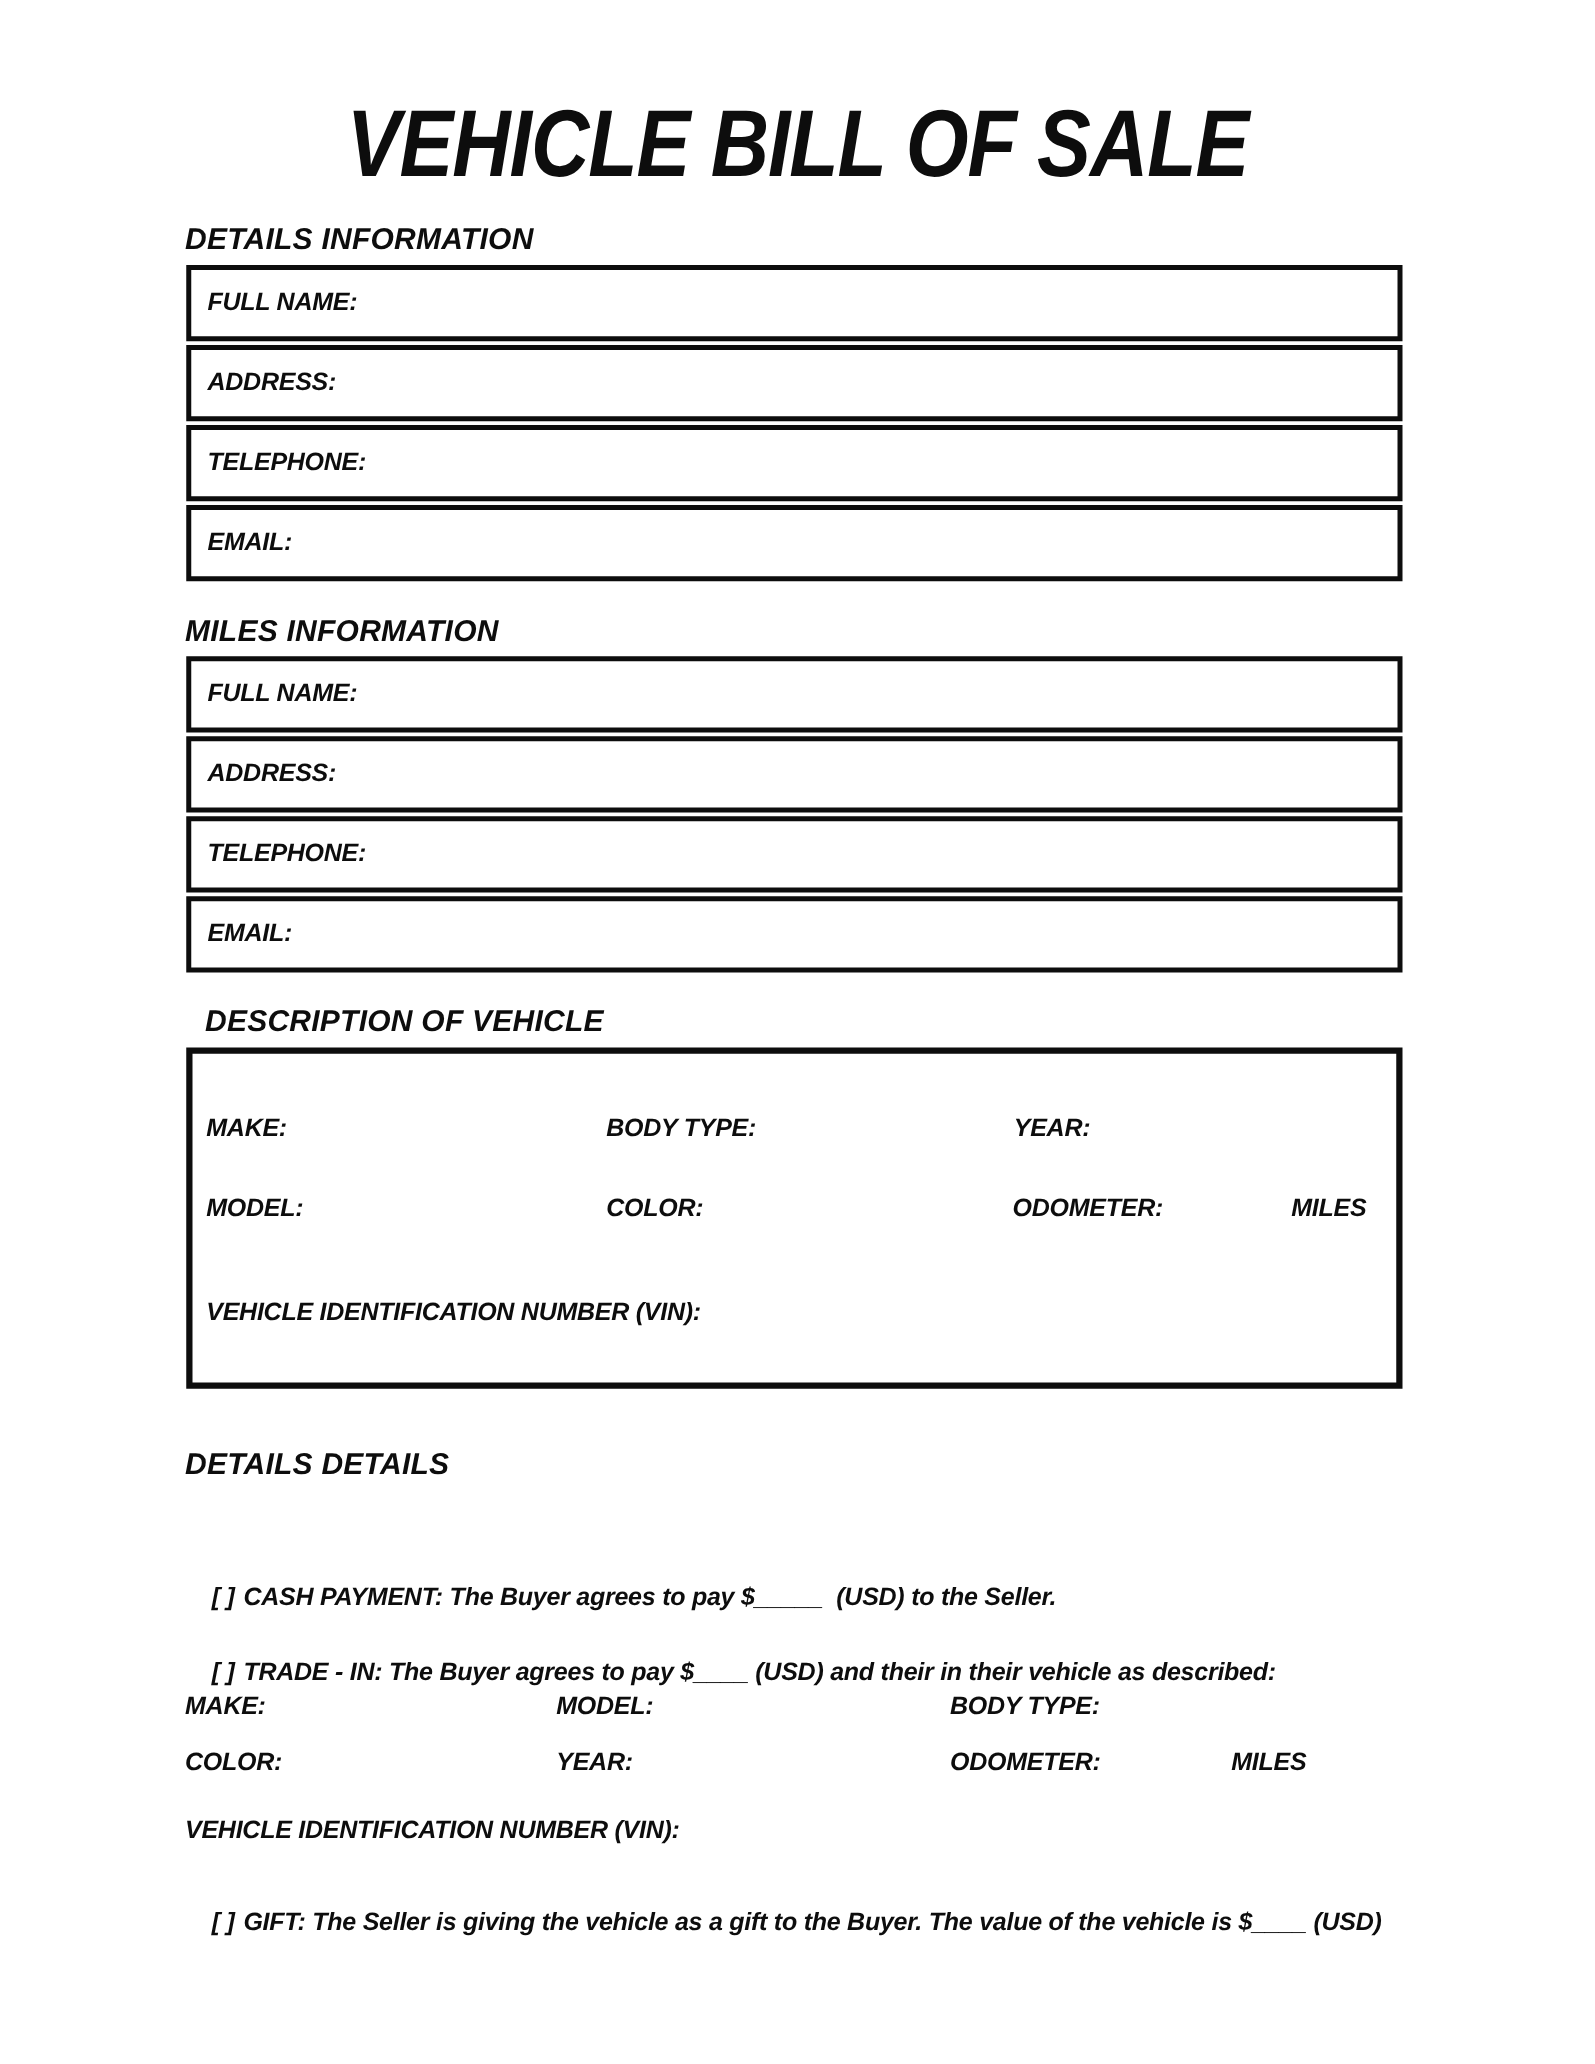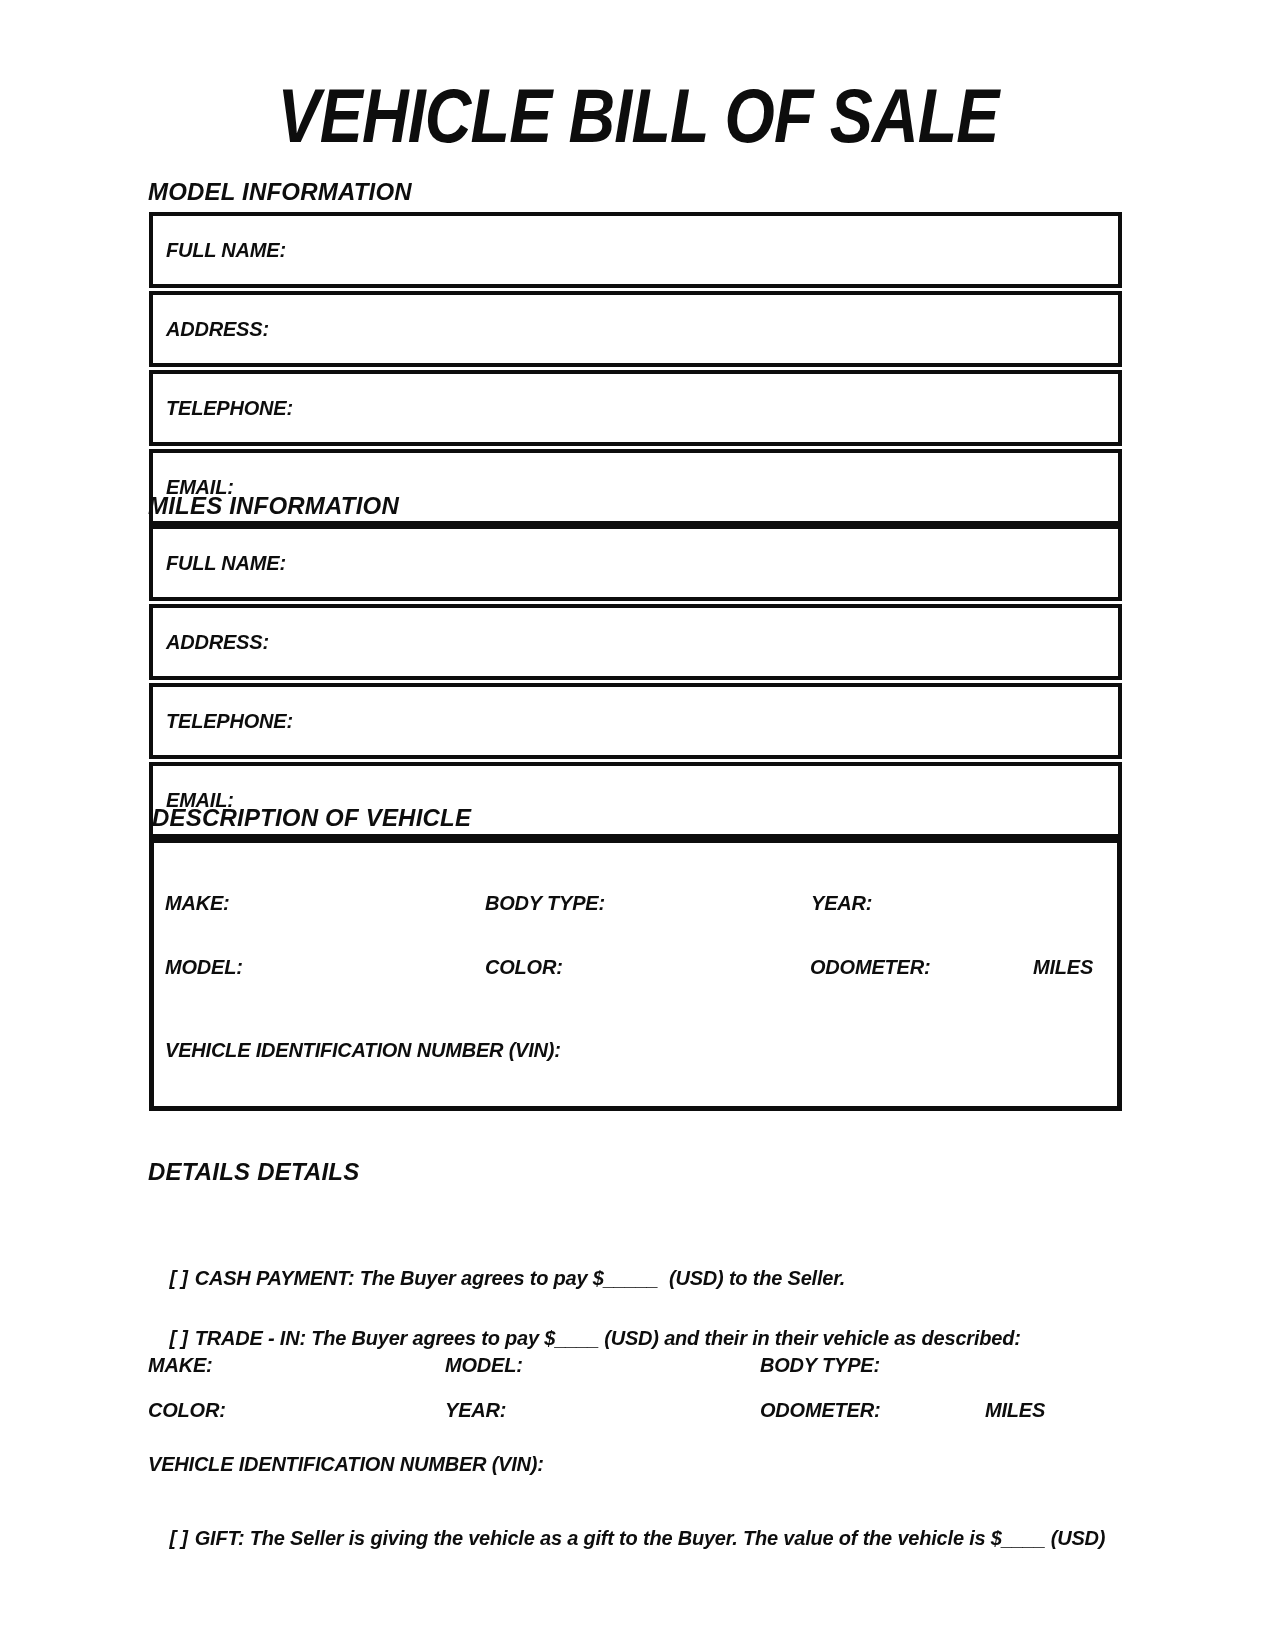--- a/index.html
+++ b/index.html
@@ -24,21 +24,21 @@
 
   .h {
     font-size:24px; line-height:24px;
     letter-spacing:.2px;
     white-space:pre;
   }
 
   .fieldbox { left:149px; width:973px; }
   .frow {
     border:4px solid #0d0d0d;
-    height:76px;
+    height:61px;
     margin-bottom:3px;
     display:flex; align-items:center;
     padding-left:13px;
     background:#ffffff;
   }
   .flabel { font-size:20px; letter-spacing:-.2px; white-space:pre; }
 
   .descbox {
     left:149px; top:838px;
     width:973px; height:273px;
@@ -59,21 +59,21 @@
   }
   .cb { display:inline-block; margin-right:7px; }
 </style>
 </head>
 <body>
 
 <div id="page">
 
   <div class="abs title">VEHICLE BILL OF SALE</div>
 
-  <div class="abs h" style="left:148px; top:180px">MODEL INFORMATION</div>
+  <div class="abs h" style="left:148px; top:180px">DETAILS INFORMATION</div>
   <div class="abs fieldbox" style="top:212px">
     <div class="frow">
       <span class="flabel">FULL NAME:</span>
     </div>
     <div class="frow">
       <span class="flabel">ADDRESS:</span>
     </div>
     <div class="frow">
       <span class="flabel">TELEPHONE:</span>
     </div>
@@ -91,21 +91,21 @@
       <span class="flabel">ADDRESS:</span>
     </div>
     <div class="frow">
       <span class="flabel">TELEPHONE:</span>
     </div>
     <div class="frow">
       <span class="flabel">EMAIL:</span>
     </div>
   </div>
 
-  <div class="abs h" style="left:152px; top:806px">DESCRIPTION OF VEHICLE</div>
+  <div class="abs h" style="left:164px; top:806px">DESCRIPTION OF VEHICLE</div>
   <div class="abs descbox">
     <span class="dlabel" style="left:11px;  top:48px">MAKE:</span>
     <span class="dlabel" style="left:331px; top:48px">BODY TYPE:</span>
     <span class="dlabel" style="left:657px; top:48px">YEAR:</span>
     <span class="dlabel" style="left:11px;  top:112px">MODEL:</span>
     <span class="dlabel" style="left:331px; top:112px">COLOR:</span>
     <span class="dlabel" style="left:656px; top:112px">ODOMETER:</span>
     <span class="dlabel" style="left:879px; top:112px">MILES</span>
     <span class="dlabel" style="left:11px;  top:195px">VEHICLE IDENTIFICATION NUMBER (VIN):</span>
   </div>

